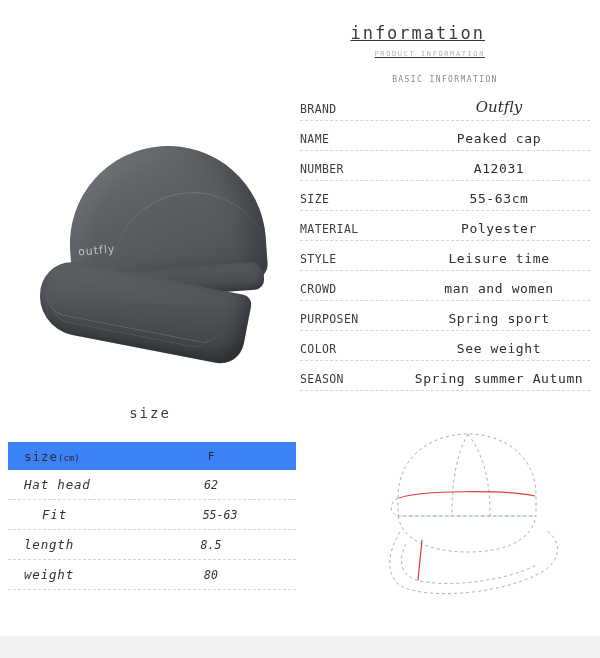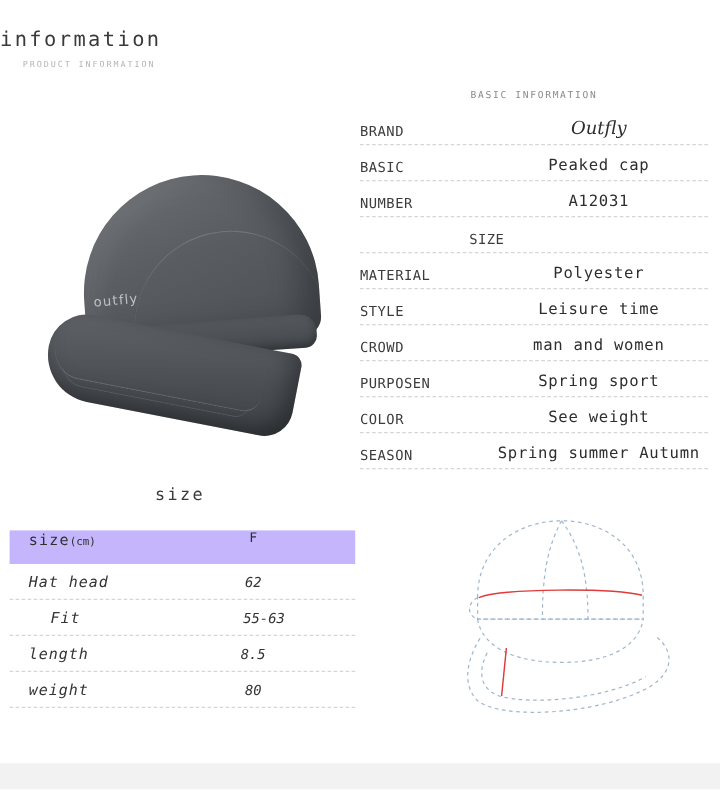--- a/index.html
+++ b/index.html
@@ -15,21 +15,22 @@
     color: #333;
     overflow: hidden;
   }
 
   
   .info-header {
     position: absolute;
     top: 22px;
     left: 0;
     width: 485px;
-    text-align: left;
+    text-align: right;
+    text-decoration: underline;
   }
   .info-title {
     font-family: "DejaVu Sans Mono", monospace;
     font-size: 17px;
     letter-spacing: 2px;
     color: #3a3a3a;
     line-height: 22px;
   }
   .info-sub {
     font-size: 7px;
@@ -186,22 +187,23 @@
   }
 
   .size-table {
     position: absolute;
     left: 8px;
     top: 442px;
     width: 288px;
   }
   .size-head {
     display: flex;
+    align-items: center;
     height: 28px;
-    background: #c4b5fd;
+    background: #3b82f6;
   }
   .size-head .c1 {
     width: 150px;
     padding-left: 16px;
     font-size: 12.5px;
     letter-spacing: 1px;
     color: #2f2f2f;
   }
   .size-head .c1 small { font-size: 9px; letter-spacing: 0; }
   .size-head .c2 {
@@ -278,29 +280,30 @@
 </div>
 
 <div class="spec">
   <div class="spec-caption">BASIC INFORMATION</div>
 
   <div class="spec-row">
     <div class="spec-key">BRAND</div>
     <div class="spec-val brand-script">Outfly</div>
   </div>
   <div class="spec-row">
-    <div class="spec-key">BASIC</div>
+    <div class="spec-key">NAME</div>
     <div class="spec-val">Peaked cap</div>
   </div>
   <div class="spec-row">
     <div class="spec-key">NUMBER</div>
     <div class="spec-val">A12031</div>
   </div>
   <div class="spec-row">
     <div class="spec-key">SIZE</div>
+    <div class="spec-val">55-63cm</div>
   </div>
   <div class="spec-row">
     <div class="spec-key">MATERIAL</div>
     <div class="spec-val">Polyester</div>
   </div>
   <div class="spec-row">
     <div class="spec-key">STYLE</div>
     <div class="spec-val">Leisure time</div>
   </div>
   <div class="spec-row">

